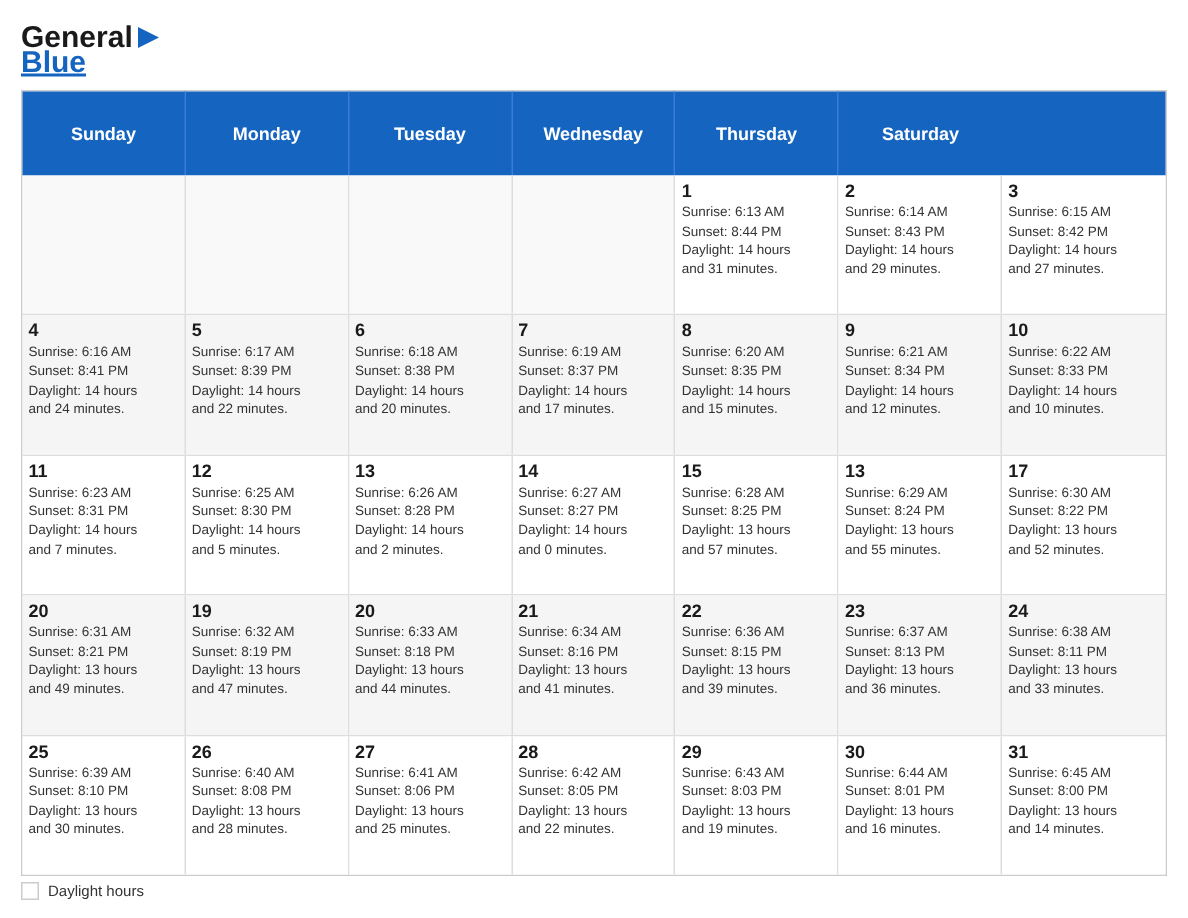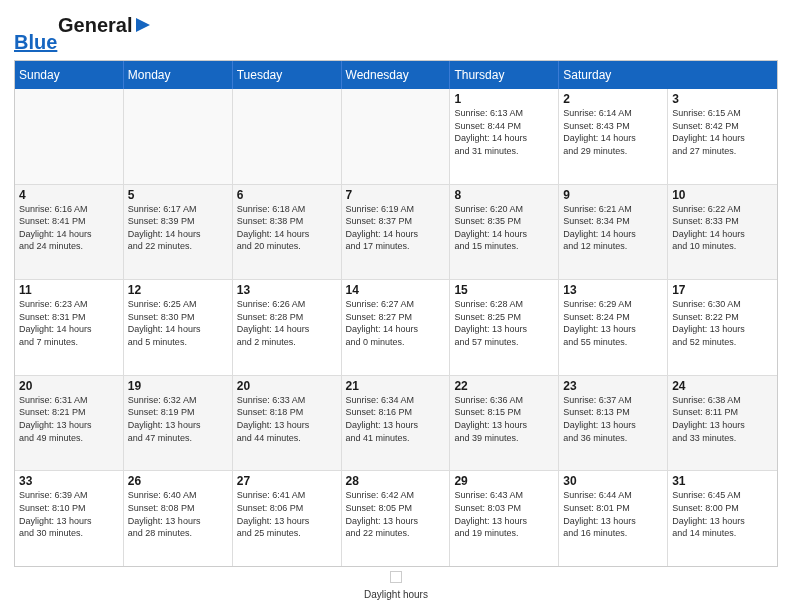--- a/index.html
+++ b/index.html
@@ -55,23 +55,23 @@
       border: 1px solid #ccc;
     }
     .cal-header {
       display: grid;
       grid-template-columns: repeat(7, 1fr);
       background: #1565c0;
     }
     .cal-header-cell {
       color: #fff;
       font-size: 12px;
-      font-weight: normal;
-      padding: 7px 4px;
-      text-align: left;
+      font-weight: bold;
+      padding: 21px 4px;
+      text-align: center;
       border-right: 1px solid #3a7bd5;
     }
     .cal-header-cell:last-child { border-right: none; }
     .cal-body {
       flex: 1;
       display: flex;
       flex-direction: column;
     }
     .cal-row {
       display: grid;
@@ -103,37 +103,36 @@
       line-height: 1.4;
       color: #333;
     }
     .footer-note {
       display: flex;
       align-items: center;
       gap: 6px;
       padding: 4px 0 2px 0;
       font-size: 10px;
       color: #333;
-      flex-direction: column;
     }
     .footer-dot {
       width: 12px;
       height: 12px;
       background: #fff;
       border: 1px solid #ccc;
       display: inline-block;
     }
   </style>
 </head>
 <body>
 
 <div class="page">
   <div class="header">
     <div class="logo">
-      <div style="display:flex;align-items:center;margin-left:44px;">
+      <div style="display:flex;align-items:center;">
         <span class="logo-text">
           <span style="color:#1a1a1a;">General</span>
         </span>
         <svg width="22" height="22" viewBox="0 0 22 22">
           <polygon points="4,4 18,11 4,18" fill="#1565c0"></polygon>
         </svg>
       </div>
       <span class="logo-text" style="color:#1565c0;margin-top:-4px;text-decoration:underline;">Blue</span>
     </div>
   </div>
@@ -251,21 +250,21 @@
             <span class="day-num">23</span>
             <div class="cell-text">Sunrise: 6:37 AM<br>Sunset: 8:13 PM<br>Daylight: 13 hours<br>and 36 minutes.</div>
           </div>
           <div class="cal-cell alt-row">
             <span class="day-num">24</span>
             <div class="cell-text">Sunrise: 6:38 AM<br>Sunset: 8:11 PM<br>Daylight: 13 hours<br>and 33 minutes.</div>
           </div>
         </div>
         <div class="cal-row">
           <div class="cal-cell">
-            <span class="day-num">33</span>
+            <span class="day-num">25</span>
             <div class="cell-text">Sunrise: 6:39 AM<br>Sunset: 8:10 PM<br>Daylight: 13 hours<br>and 30 minutes.</div>
           </div>
           <div class="cal-cell">
             <span class="day-num">26</span>
             <div class="cell-text">Sunrise: 6:40 AM<br>Sunset: 8:08 PM<br>Daylight: 13 hours<br>and 28 minutes.</div>
           </div>
           <div class="cal-cell">
             <span class="day-num">27</span>
             <div class="cell-text">Sunrise: 6:41 AM<br>Sunset: 8:06 PM<br>Daylight: 13 hours<br>and 25 minutes.</div>
           </div>

